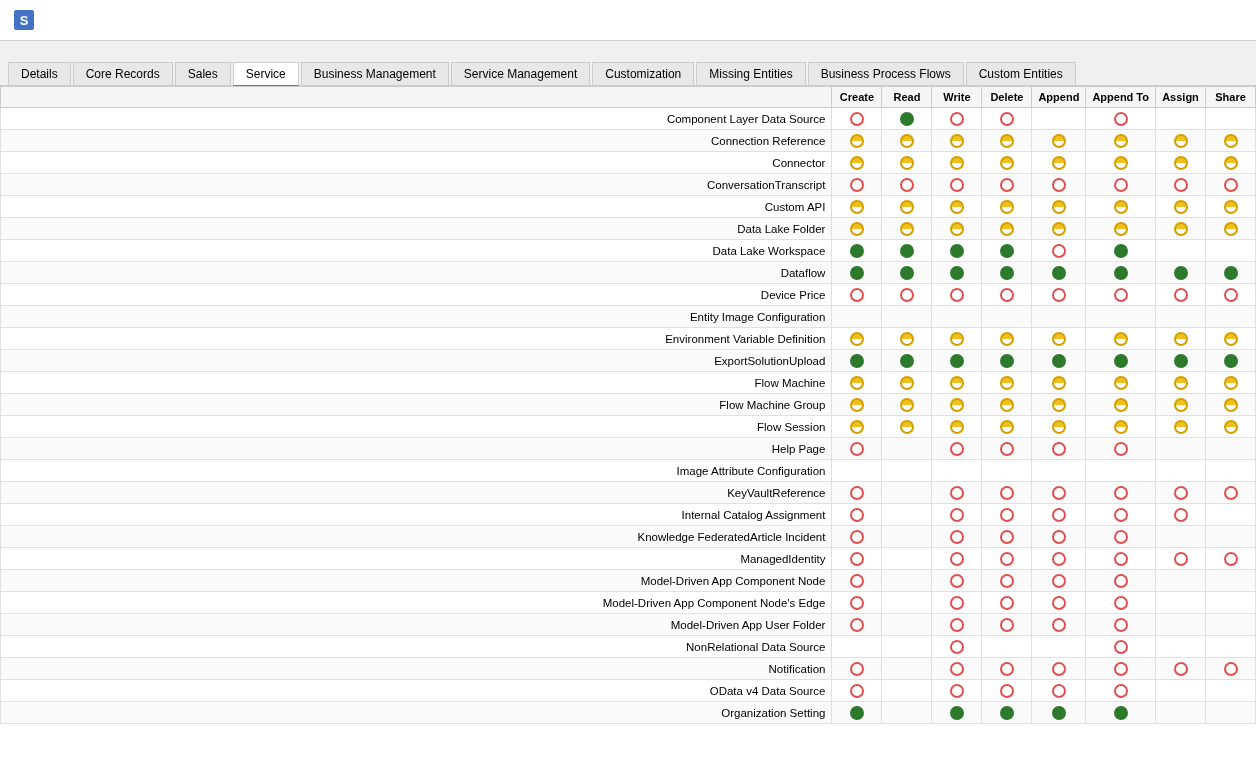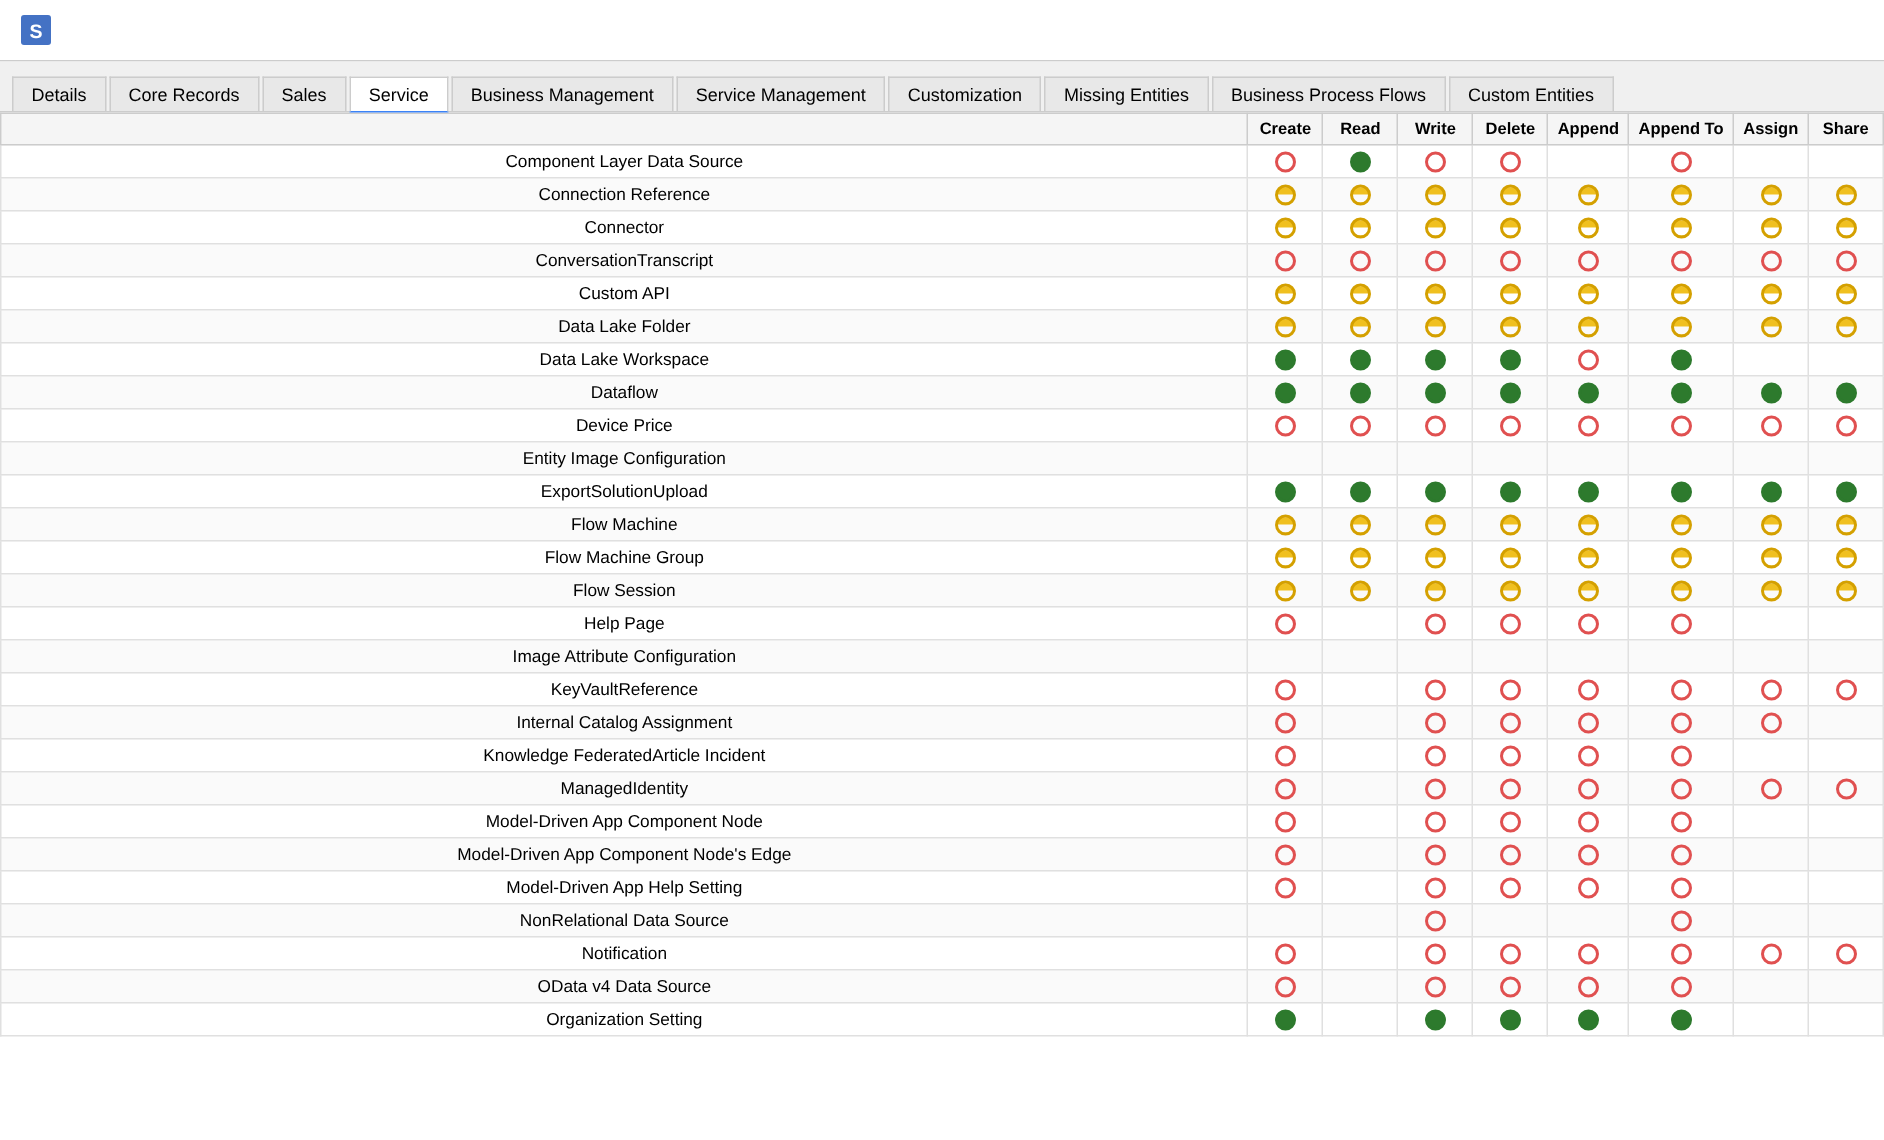--- a/index.html
+++ b/index.html
@@ -18,21 +18,21 @@
       margin-right: 8px;
     }
     .header-title {
       font-size: 16px;
       font-weight: bold;
     }
     
     .tabs-bar {
       display: flex;
       border-bottom: 1px solid #ccc;
-      padding: 10px 8px 0;
+      padding: 21px 8px 0;
       background: #f0f0f0;
     }
     .tab {
       padding: 4px 12px;
       border: 1px solid #ccc;
       border-bottom: none;
       background: #e8e8e8;
       cursor: pointer;
       margin-right: 2px;
       font-size: 12px;
@@ -68,21 +68,21 @@
       text-align: left;
       min-width: 220px;
     }
     
     tbody tr td {
       border: 1px solid #e0e0e0;
       padding: 2px 6px;
       height: 22px;
     }
     tbody tr td:first-child {
-      text-align: center;
+      text-align: right;
       white-space: nowrap;
       margin-left: 12px;
     }
     tbody tr td:not(:first-child) {
       text-align: center;
       width: 50px;
     }
     
     tbody tr:nth-child(even) { background: #fafafa; }
     
@@ -253,20 +253,31 @@
           <td></td>
           <td></td>
           <td></td>
           <td></td>
           <td></td>
           <td></td>
           <td></td>
           <td></td>
         </tr>
         <tr>
+          <td>Environment Variable Definition</td>
+          <td><span class="circle-half-yellow"></span></td>
+          <td><span class="circle-half-yellow"></span></td>
+          <td><span class="circle-half-yellow"></span></td>
+          <td><span class="circle-half-yellow"></span></td>
+          <td><span class="circle-half-yellow"></span></td>
+          <td><span class="circle-half-yellow"></span></td>
+          <td><span class="circle-half-yellow"></span></td>
+          <td><span class="circle-half-yellow"></span></td>
+        </tr>
+        <tr>
           <td>ExportSolutionUpload</td>
           <td><span class="circle circle-full-green"></span></td>
           <td><span class="circle circle-full-green"></span></td>
           <td><span class="circle circle-full-green"></span></td>
           <td><span class="circle circle-full-green"></span></td>
           <td><span class="circle circle-full-green"></span></td>
           <td><span class="circle circle-full-green"></span></td>
           <td><span class="circle circle-full-green"></span></td>
           <td><span class="circle circle-full-green"></span></td>
         </tr>
@@ -385,21 +396,21 @@
           <td><span class="circle circle-empty-red"></span></td>
           <td></td>
           <td><span class="circle circle-empty-red"></span></td>
           <td><span class="circle circle-empty-red"></span></td>
           <td><span class="circle circle-empty-red"></span></td>
           <td><span class="circle circle-empty-red"></span></td>
           <td></td>
           <td></td>
         </tr>
         <tr>
-          <td>Model-Driven App Help Setting</td>
+          <td>Model-Driven App User Folder</td>
           <td><span class="circle circle-empty-red"></span></td>
           <td></td>
           <td><span class="circle circle-empty-red"></span></td>
           <td><span class="circle circle-empty-red"></span></td>
           <td><span class="circle circle-empty-red"></span></td>
           <td><span class="circle circle-empty-red"></span></td>
           <td></td>
           <td></td>
         </tr>
         <tr>

